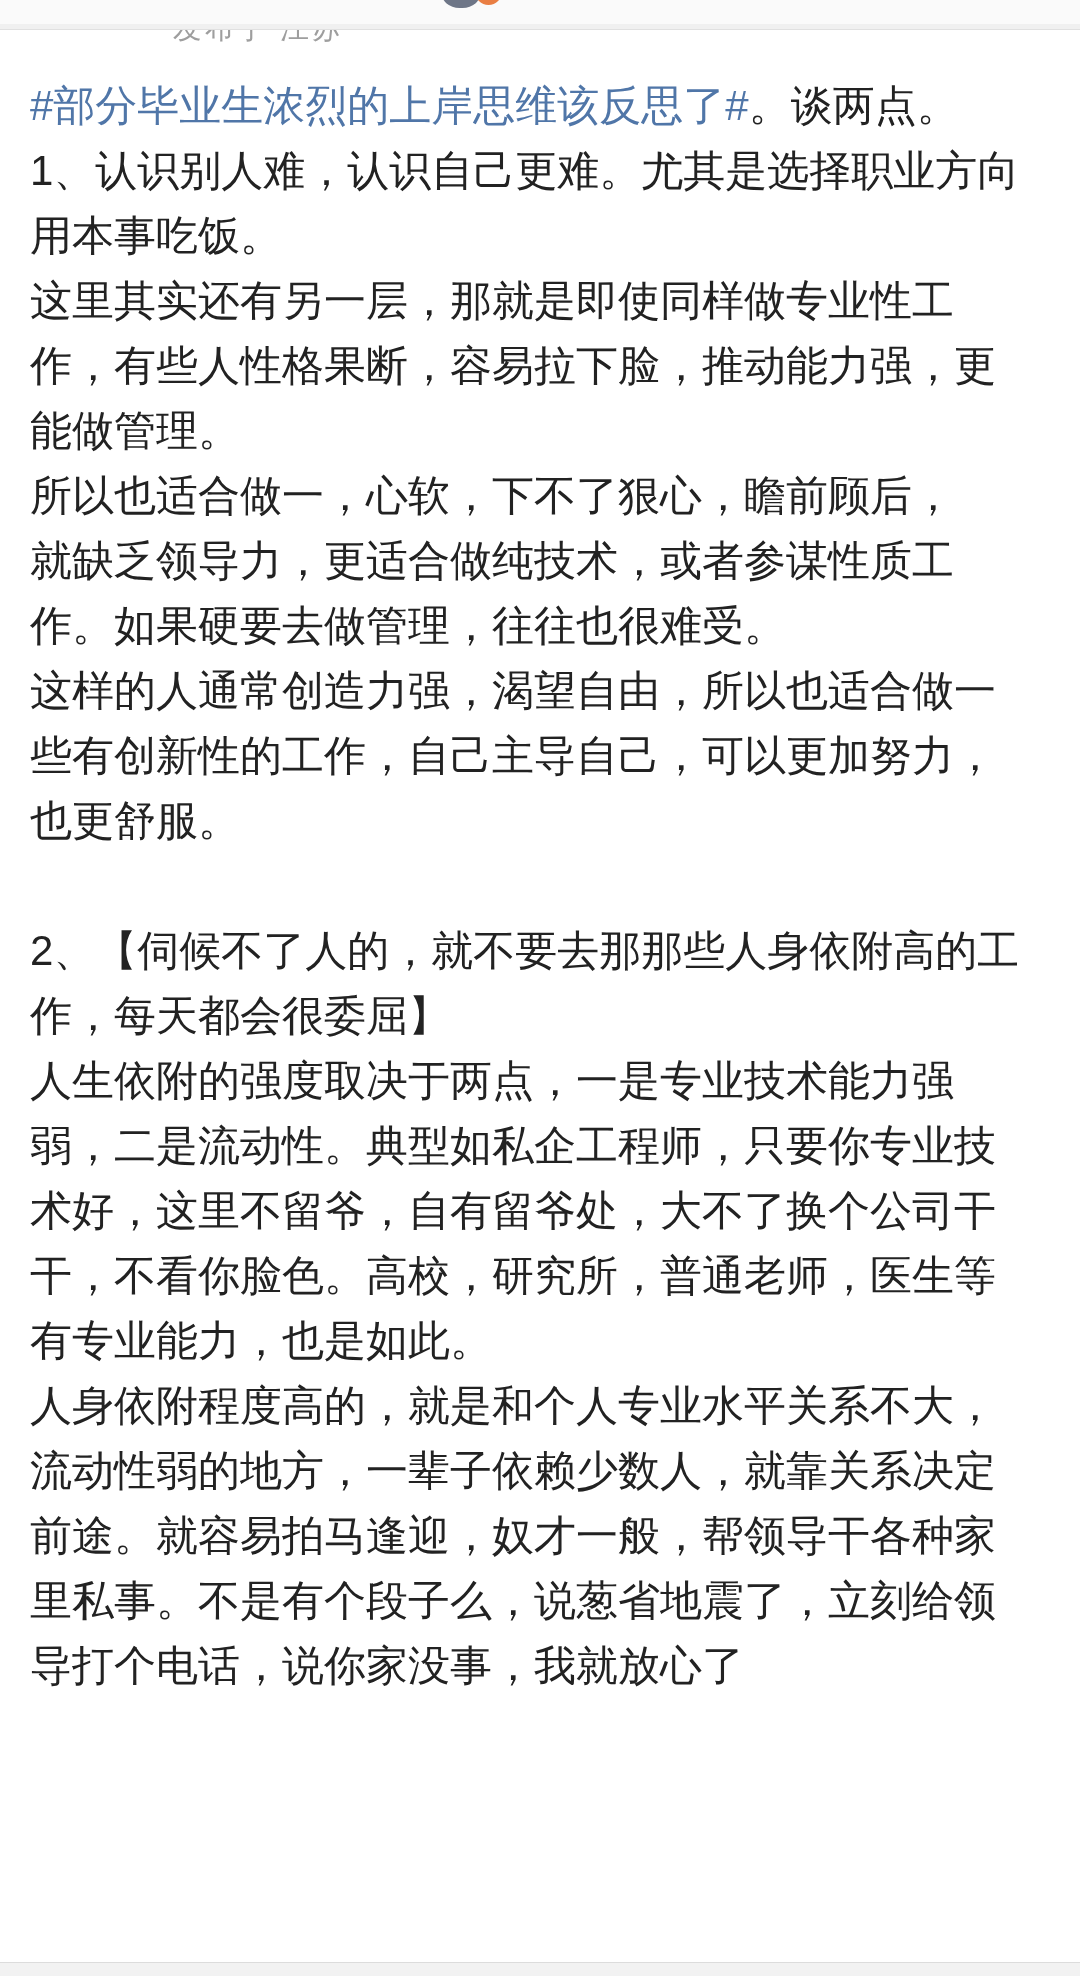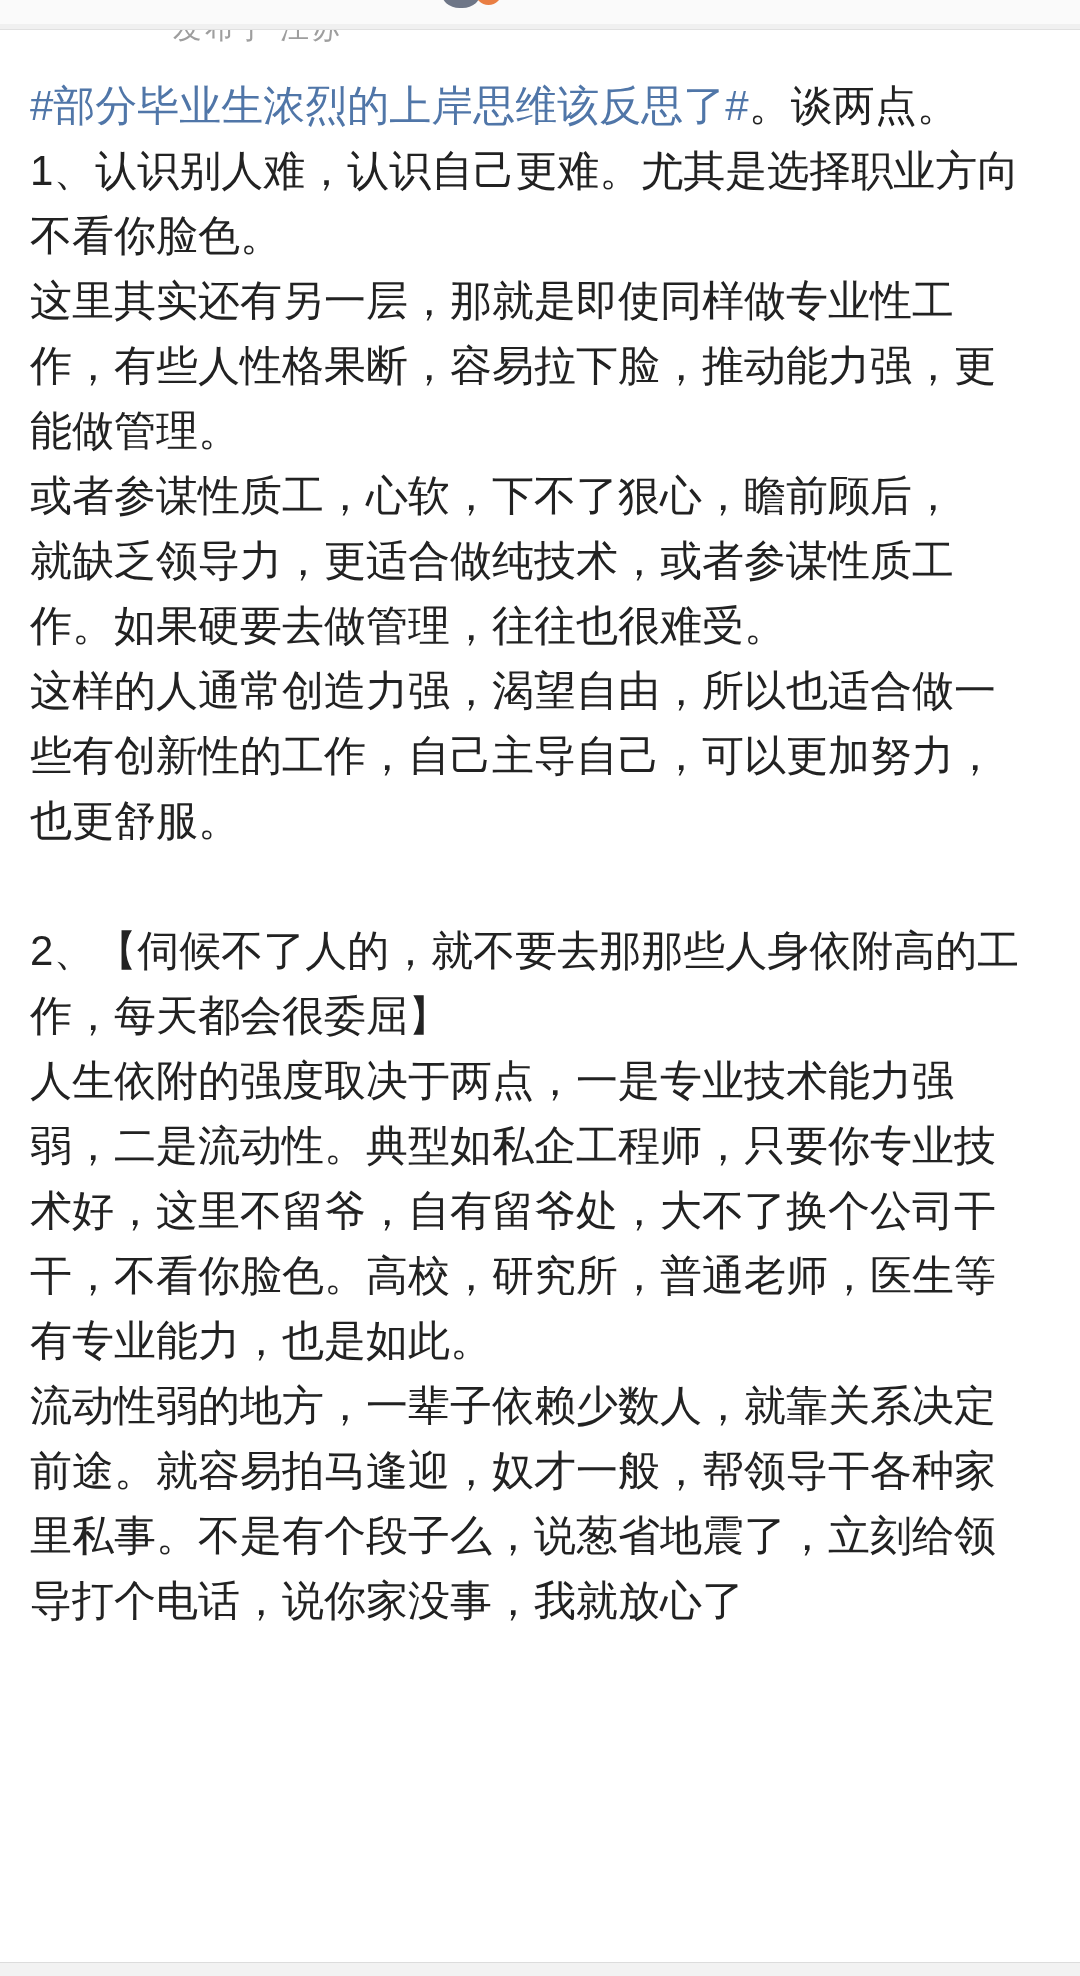--- a/index.html
+++ b/index.html
@@ -71,37 +71,38 @@
 <div class="top-strip">
   <div class="logo-frag">
     <div class="logo-gray"></div>
     <div class="logo-orange"></div>
   </div>
 </div>
 
 <div class="post-body" id="post-body">
     <div class="post-line"><span class="seg-hashtag">#部分毕业生浓烈的上岸思维该反思了#</span><span class="seg-plain">。谈两点。</span></div>
     <div class="post-line"><span class="seg-plain">1、认识别人难，认识自己更难。尤其是选择职业方向</span></div>
-    <div class="post-line"><span class="seg-plain">不看你脸色。</span></div>
+    <div class="post-line"><span class="seg-plain">用本事吃饭。</span></div>
     <div class="post-line"><span class="seg-plain">这里其实还有另一层，那就是即使同样做专业性工</span></div>
     <div class="post-line"><span class="seg-plain">作，有些人性格果断，容易拉下脸，推动能力强，更</span></div>
     <div class="post-line"><span class="seg-plain">能做管理。</span></div>
-    <div class="post-line"><span class="seg-plain">或者参谋性质工，心软，下不了狠心，瞻前顾后，</span></div>
+    <div class="post-line"><span class="seg-plain">所以也适合做一，心软，下不了狠心，瞻前顾后，</span></div>
     <div class="post-line"><span class="seg-plain">就缺乏领导力，更适合做纯技术，或者参谋性质工</span></div>
     <div class="post-line"><span class="seg-plain">作。如果硬要去做管理，往往也很难受。</span></div>
     <div class="post-line"><span class="seg-plain">这样的人通常创造力强，渴望自由，所以也适合做一</span></div>
     <div class="post-line"><span class="seg-plain">些有创新性的工作，自己主导自己，可以更加努力，</span></div>
     <div class="post-line"><span class="seg-plain">也更舒服。</span></div>
     <div class="post-line">&nbsp;</div>
     <div class="post-line"><span class="seg-plain">2、【伺候不了人的，就不要去那那些人身依附高的工</span></div>
     <div class="post-line"><span class="seg-plain">作，每天都会很委屈】</span></div>
     <div class="post-line"><span class="seg-plain">人生依附的强度取决于两点，一是专业技术能力强</span></div>
     <div class="post-line"><span class="seg-plain">弱，二是流动性。典型如私企工程师，只要你专业技</span></div>
     <div class="post-line"><span class="seg-plain">术好，这里不留爷，自有留爷处，大不了换个公司干</span></div>
     <div class="post-line"><span class="seg-plain">干，不看你脸色。高校，研究所，普通老师，医生等</span></div>
     <div class="post-line"><span class="seg-plain">有专业能力，也是如此。</span></div>
+    <div class="post-line"><span class="seg-plain">人身依附程度高的，就是和个人专业水平关系不大，</span></div>
     <div class="post-line"><span class="seg-plain">流动性弱的地方，一辈子依赖少数人，就靠关系决定</span></div>
     <div class="post-line"><span class="seg-plain">前途。就容易拍马逢迎，奴才一般，帮领导干各种家</span></div>
     <div class="post-line"><span class="seg-plain">里私事。不是有个段子么，说葱省地震了，立刻给领</span></div>
     <div class="post-line"><span class="seg-plain">导打个电话，说你家没事，我就放心了</span></div>
   </div>
 
 <div class="bottom-bar"></div>
 
 </body></html>

